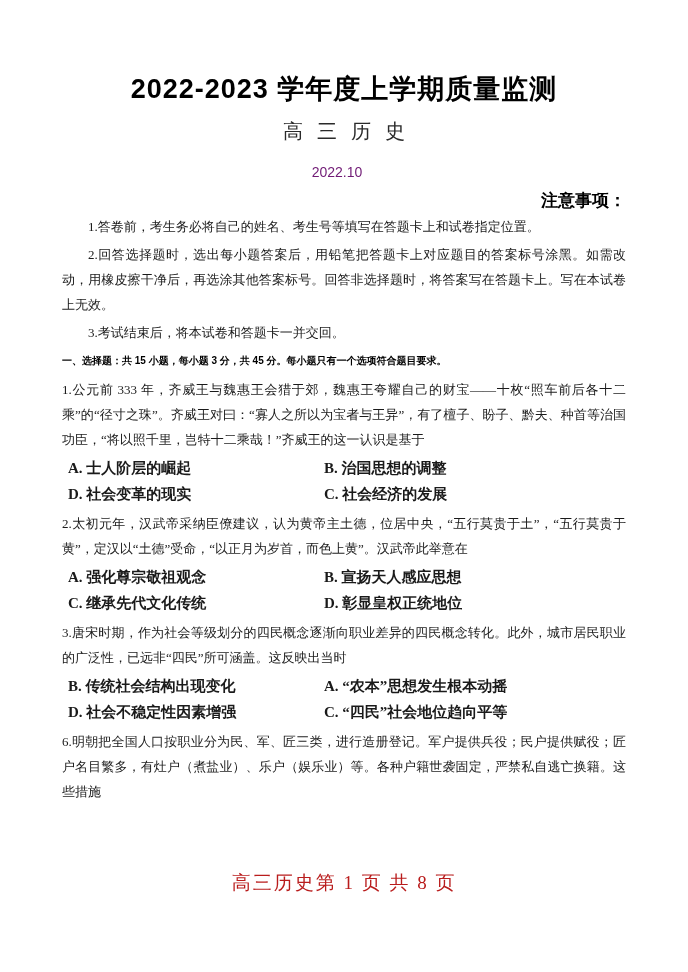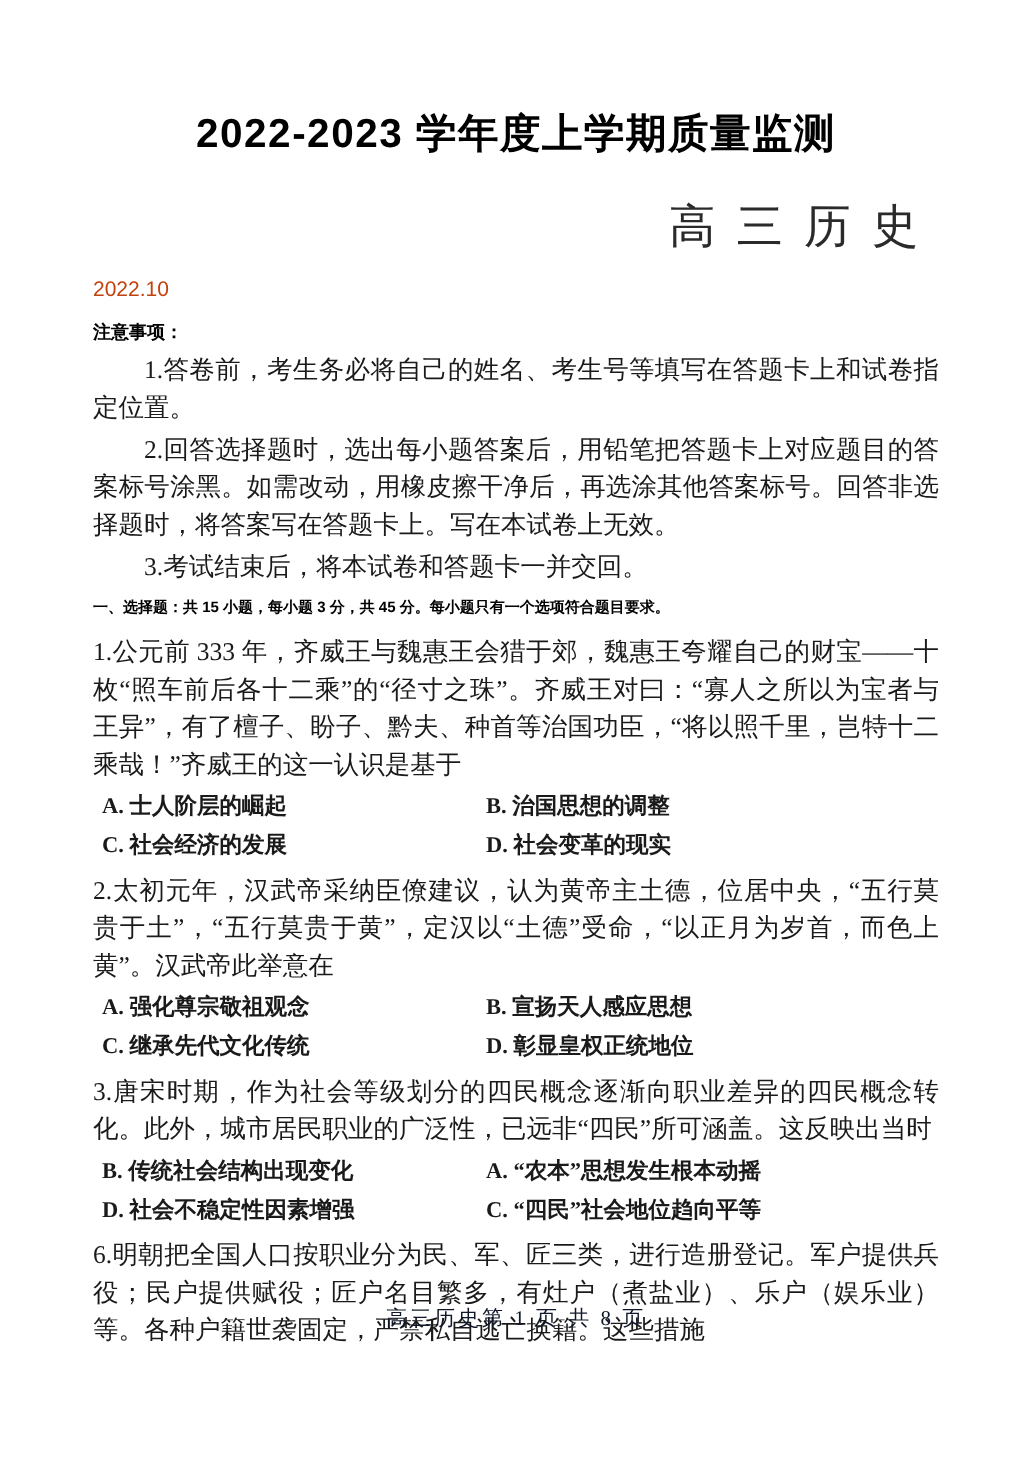--- a/index.html
+++ b/index.html
@@ -21,47 +21,48 @@
     font-size: 27px;
     line-height: 34px;
     text-align: center;
     letter-spacing: 1px;
     margin: 0;
     color: #000;
   }
   .subtitle {
     font-family: "DejaVu Serif", serif;
     font-weight: 400;
-    font-size: 31px;
+    font-size: 20px;
     line-height: 42px;
-    text-align: right;
+    text-align: center;
     letter-spacing: 14px;
     text-indent: 14px;
-    margin-top: 24px;
+    margin-top: 4px;
     color: #2a2a2a;
   }
   .date {
     font-family: "Liberation Sans", sans-serif;
     font-size: 14px;
     line-height: 20px;
-    text-align: left;
+    text-align: center;
     padding-right: 14px;
     margin-top: 10px;
-    color: #c2410c;
+    color: #701a75;
   }
   .notice-heading {
     font-family: "Liberation Sans", sans-serif;
     font-weight: 700;
-    font-size: 12px;
+    font-size: 17px;
     line-height: 26px;
     margin-top: 6px;
     color: #000;
+    text-align: right;
   }
   p {
-    font-size: 17px;
+    font-size: 13px;
     line-height: 25px;
     margin: 0 0 3px 0;
     text-align: justify;
     color: #1a1a1a;
   }
   .indent { text-indent: 2em; }
   .section-heading {
     font-family: "Liberation Sans", sans-serif;
     font-weight: 700;
     font-size: 10px;
@@ -80,23 +81,23 @@
     color: #1a1a1a;
     font-weight: bold;
   }
   .options span { display: block; }
   .footer {
     position: absolute;
     left: 0;
     right: 0;
     top: 870px;
     text-align: center;
-    font-size: 14px;
+    font-size: 19px;
     letter-spacing: 2px;
-    color: #0f172a;
+    color: #b91c1c;
   }
 </style>
 </head>
 <body>
 
 <div class="page">
 
   <h1 class="title">2022-2023 学年度上学期质量监测</h1>
   <div class="subtitle">高三历史</div>
   <div class="date">2022.10</div>
@@ -108,22 +109,22 @@
     <p class="indent">3.考试结束后，将本试卷和答题卡一并交回。</p>
   </div>
 
   <p class="section-heading">一、选择题：共 15 小题，每小题 3 分，共 45 分。每小题只有一个选项符合题目要求。</p>
 
   <div class="question">
     <p class="stem">1.公元前 333 年，齐威王与魏惠王会猎于郊，魏惠王夸耀自己的财宝——十枚“照车前后各十二乘”的“径寸之珠”。齐威王对曰：“寡人之所以为宝者与王异”，有了檀子、盼子、黔夫、种首等治国功臣，“将以照千里，岂特十二乘哉！”齐威王的这一认识是基于</p>
     <div class="options">
       <span>A. 士人阶层的崛起</span>
       <span>B. 治国思想的调整</span>
+      <span>D. 社会变革的现实</span>
       <span>C. 社会经济的发展</span>
-      <span>D. 社会变革的现实</span>
     </div>
   </div>
 
   <div class="question">
     <p class="stem">2.太初元年，汉武帝采纳臣僚建议，认为黄帝主土德，位居中央，“五行莫贵于土”，“五行莫贵于黄”，定汉以“土德”受命，“以正月为岁首，而色上黄”。汉武帝此举意在</p>
     <div class="options">
       <span>A. 强化尊宗敬祖观念</span>
       <span>B. 宣扬天人感应思想</span>
       <span>C. 继承先代文化传统</span>
       <span>D. 彰显皇权正统地位</span>

